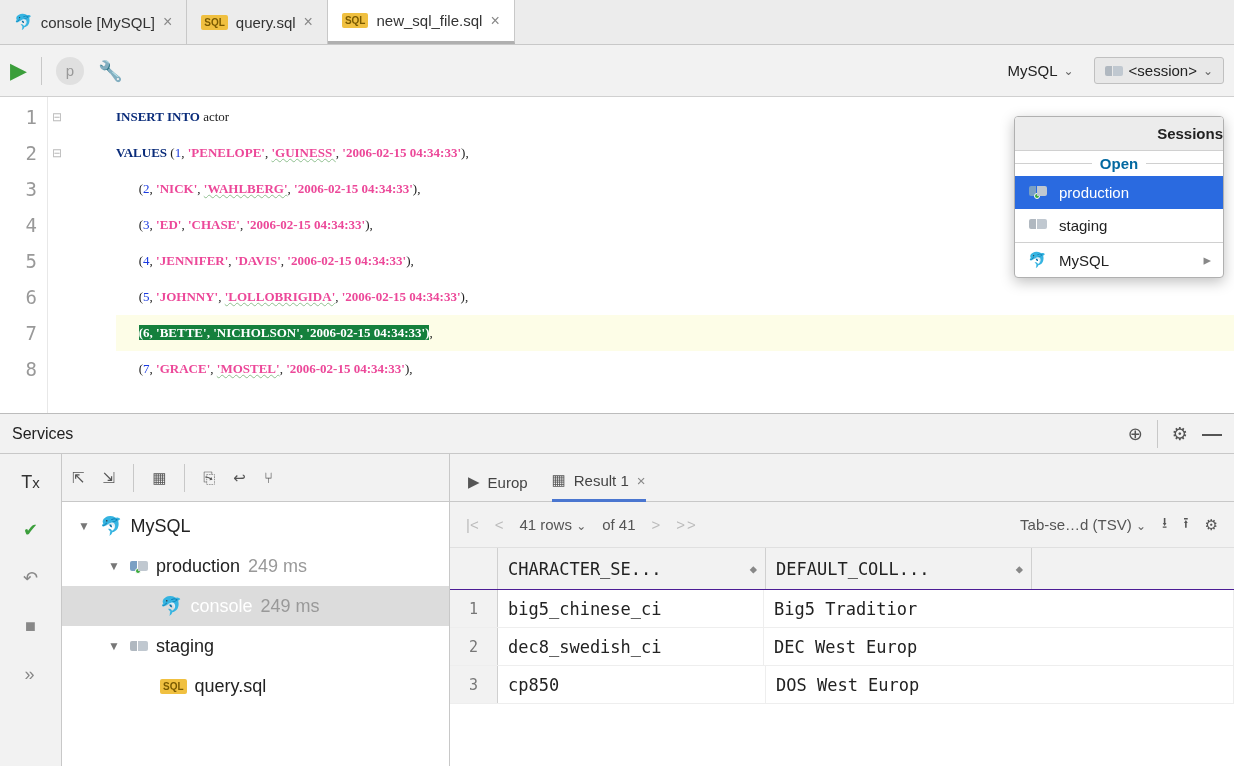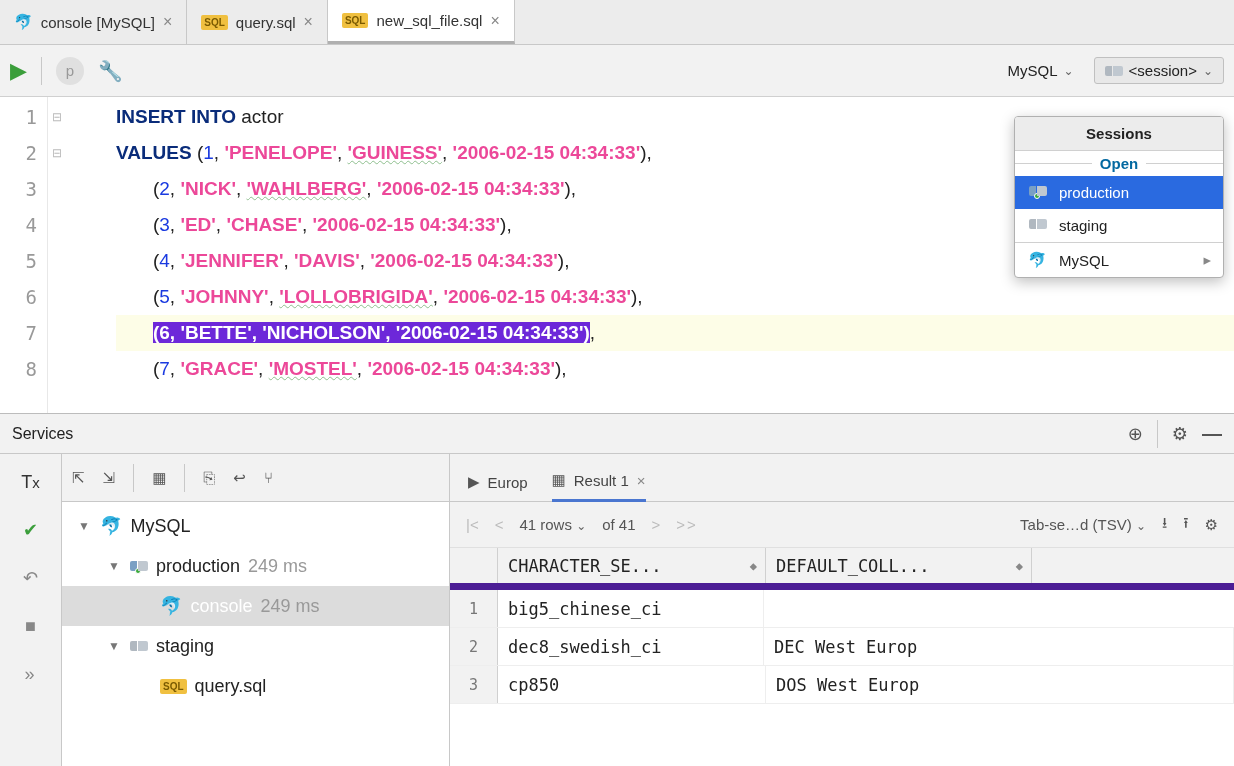--- a/index.html
+++ b/index.html
@@ -1,17 +1,17 @@
 <!DOCTYPE html>
 <html><head>
 <meta charset="utf-8">
 <style>
 * { box-sizing: border-box; margin: 0; padding: 0; }
 body { font-family: -apple-system, "Segoe UI", Arial, sans-serif; font-size: 15px; color: #222; background: #fff; width: 1234px; height: 766px; overflow: hidden; position: relative; }
-.mono { font-family: Liberation Sans, sans-serif; font-size: 19px; }
+.mono { font-family: Liberation Serif, serif; font-size: 13px; }
 
 
 .tabbar { display: flex; height: 45px; background: #ececec; border-bottom: 1px solid #c8c8c8; align-items: stretch; }
 .tab { display: flex; align-items: center; padding: 0 14px; gap: 8px; border-right: 1px solid #c8c8c8; color: #333; cursor: pointer; }
 .tab.active { background: #fff; border-bottom: 3px solid #b0b0b0; }
 .tab .close { color: #888; font-size: 16px; }
 
 
 .toolbar { display: flex; height: 52px; background: #f2f2f2; border-bottom: 1px solid #d0d0d0; align-items: center; padding: 0 10px; justify-content: space-between; }
 .toolbar-left { display: flex; align-items: center; gap: 14px; }
@@ -29,26 +29,26 @@
 .gutter-line { height: 36px; }
 .gut-mark { width:18px; padding-top:2px; }
 .gut-mark div { height:36px; display:flex; align-items:center; justify-content:center; color:#bbb; font-size:12px;}
 .code { flex: 1; padding: 2px 0 0 50px; line-height: 36px; white-space: pre; }
 .code .line { height: 36px; }
 .hl-line { background: #fdfde7; }
 .kw { color: #0a2c7a; font-weight: bold; }
 .num { color: #1a3ae0; }
 .str { color: #ec4899; font-weight: bold; }
 .plain { color: #222; }
-.sel { background: #6d28d9; color: #fff; }
+.sel { background: #15803d; color: #fff; }
 .wavy { text-decoration: underline wavy #8FBF8F; text-decoration-thickness: 1px; }
 
 
 .popup { position: absolute; top: 116px; right: 10px; width: 210px; background: #fff; border: 1px solid #b0b0b0; border-radius: 4px; box-shadow: 0 4px 14px rgba(0,0,0,0.25); overflow: hidden; z-index: 50; }
-.popup-title { background: #ececec; text-align: center; padding: 8px 0; font-weight: 600; border-bottom: 1px solid #d0d0d0; }
+.popup-title { background: #ececec; text-align: right; padding: 8px 0; font-weight: 600; border-bottom: 1px solid #d0d0d0; }
 .popup-sep { text-align: center; color: #0369a1; font-weight: 600; padding: 4px 0; display:flex; align-items:center; gap:8px; }
 .popup-sep::before, .popup-sep::after { content:""; flex:1; height:1px; background:#d0d0d0; }
 .popup-item { display: flex; align-items: center; gap: 10px; padding: 8px 12px; cursor: pointer; }
 .popup-item.selected { background: #2a6ae0; color: #fff; }
 .popup-item .glyph { width: 22px; text-align:center; }
 .popup-item .arrow { margin-left: auto; color: #888; }
 .popup-divider { height: 1px; background: #d0d0d0; }
 
 
 .services { border-top: 1px solid #bcbcbc; background: #f2f2f2; height: 353px; display: flex; flex-direction: column; }
@@ -65,21 +65,21 @@
 .tree-row.sel { background:#dcdcdc; }
 .tree-ind { display:inline-block; }
 .tree .ms { color:#999; }
 .svc-col3 { flex:1; display:flex; flex-direction:column; background:#fff; }
 .svc-tabs { height:48px; border-bottom:1px solid #c8c8c8; display:flex; align-items:flex-end; gap:24px; padding:0 18px; background:#f2f2f2; }
 .svc-tab { display:flex; align-items:center; gap:8px; padding-bottom:10px; color:#444; cursor:pointer; }
 .svc-tab.active { border-bottom:3px solid #4a76d0; font-weight:500; margin-bottom:-1px; }
 .svc-pager { height:46px; border-bottom:1px solid #e0e0e0; display:flex; align-items:center; padding:0 16px; gap:16px; color:#555; background:#f2f2f2; justify-content:space-between;}
 .svc-pager-left, .svc-pager-right { display:flex; align-items:center; gap:16px; }
 .grid { flex:1; overflow:hidden; }
-.grid-head { display:flex; height:42px; border-bottom:7px solid #4c1d95; background:#f2f2f2; }
+.grid-head { display:flex; height:42px; border-bottom:1px solid #4c1d95; background:#f2f2f2; }
 .grid-head .cell { border-right:1px solid #d0d0d0; display:flex; align-items:center; padding:0 10px; font-family:Menlo,monospace; font-size:17px; position:relative; }
 .sort-glyph { position:absolute; right:8px; color:#888; font-size:12px; }
 .grid-row { display:flex; height:38px; border-bottom:1px solid #eee; }
 .grid-row .rn { width:48px; text-align:center; color:#777; border-right:1px solid #d0d0d0; display:flex; align-items:center; justify-content:center; background:#f2f2f2; font-family:Menlo,monospace; }
 .grid-row .cell { border-right:1px solid #eee; display:flex; align-items:center; padding:0 10px; font-family:Menlo,monospace; font-size:17px; }
 .w-rn{width:48px;} .w1{width:268px;} .w2{width:266px;} .w3{flex:1;}
 
 .ds-icon { display:inline-block; width:18px; height:14px; position:relative; }
 .ds-icon::before { content:""; position:absolute; left:0; top:2px; width:7px; height:10px; background:#7aa0c4; border-radius:2px 0 0 2px; }
 .ds-icon::after { content:""; position:absolute; left:8px; top:2px; width:10px; height:10px; background:#c0c8d0; border-radius:0 2px 2px 0; }
@@ -277,20 +277,21 @@
             </div>
           <div class="cell w2">
               <span>DEFAULT_COLL...</span>
               <span class="sort-glyph">◆</span>
             </div>
         </div>
         <div id="grid-rows">
             <div class="grid-row">
               <div class="rn">1</div>
               <div class="cell w2">big5_chinese_ci</div>
+              <div class="cell w3">Big5 Traditior</div>
             </div>
             <div class="grid-row">
               <div class="rn">2</div>
               <div class="cell w2">dec8_swedish_ci</div>
               <div class="cell w3">DEC West Europ</div>
             </div>
             <div class="grid-row">
               <div class="rn">3</div>
               <div class="cell w1">cp850</div>
               <div class="cell w3">DOS West Europ</div>

